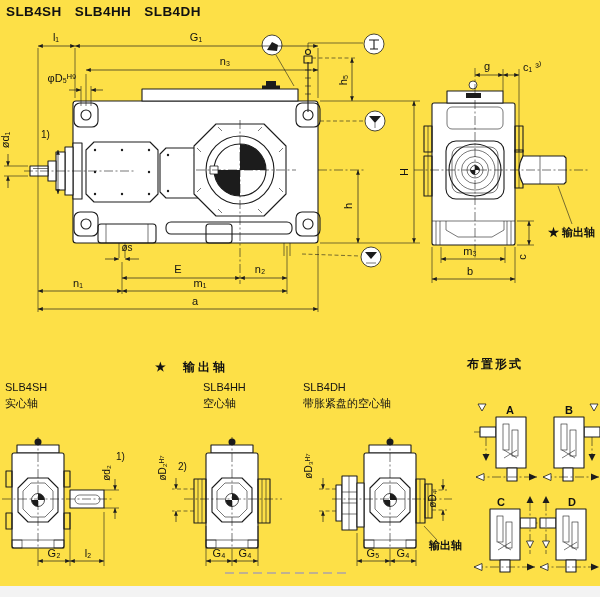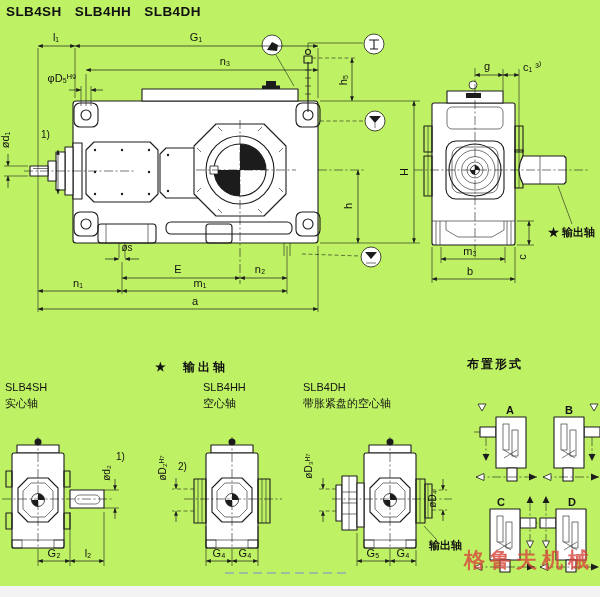--- a/index.html
+++ b/index.html
@@ -1,16 +1,16 @@
 <!DOCTYPE html>
 <html><head>
 <meta charset="utf-8">
 <style>
   html,body{margin:0;padding:0;background:#f3f3f3}
-  #stage{position:relative;width:600px;height:586px;background:#bef264;overflow:hidden;
+  #stage{position:relative;width:600px;height:586px;background:#fde047;overflow:hidden;
          font-family:"Liberation Sans",sans-serif}
   #title{position:absolute;left:6px;top:4px;font-size:13.5px;font-weight:bold;
          color:#111;letter-spacing:.4px;word-spacing:9px;white-space:nowrap}
   svg{position:absolute;left:0;top:0}
   svg text{font-family:"Liberation Sans",sans-serif;fill:#121212}
   .t11{font-size:11px}
   .t10{font-size:10px}
   .t12{font-size:12px;font-weight:bold}
   .ln {fill:none;stroke:#1c1c1c;stroke-width:1.1;stroke-linejoin:round}
   .lnw{fill:#ffffff;stroke:#1c1c1c;stroke-width:1.1;stroke-linejoin:round}
@@ -446,15 +446,14 @@
         <path class="cl" d="M546,502 L546,554"></path>
         <path class="blk" d="M542.5,503 L549.5,503 L546,496 Z"></path>
         <path class="opn" d="M542.5,541 L549.5,541 L546,548 Z"></path>
       </g>
     </g>
 
     <line x1="225" y1="573" x2="347" y2="573" stroke="#8585d6" stroke-width="2" stroke-dasharray="9 5" opacity="0.5"></line>
   </svg>
 
   <div id="wm">
-    <div class="w1">格鲁夫机械</div>
   </div>
 </div>
 
 </body></html>

